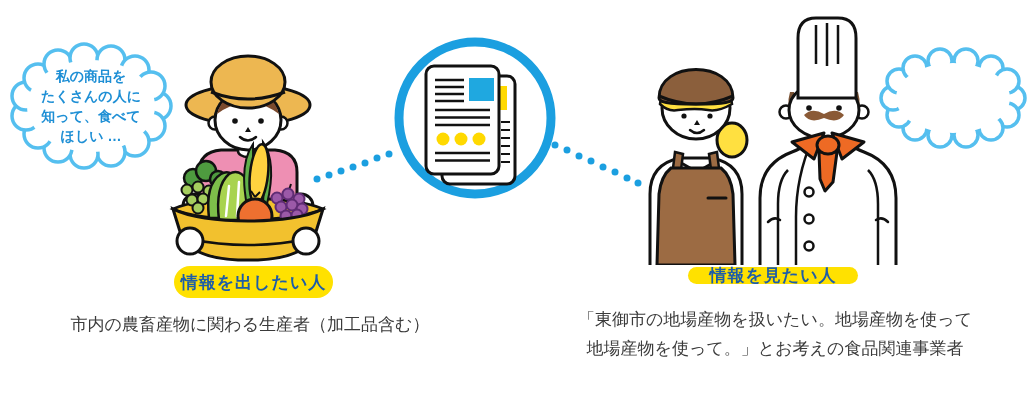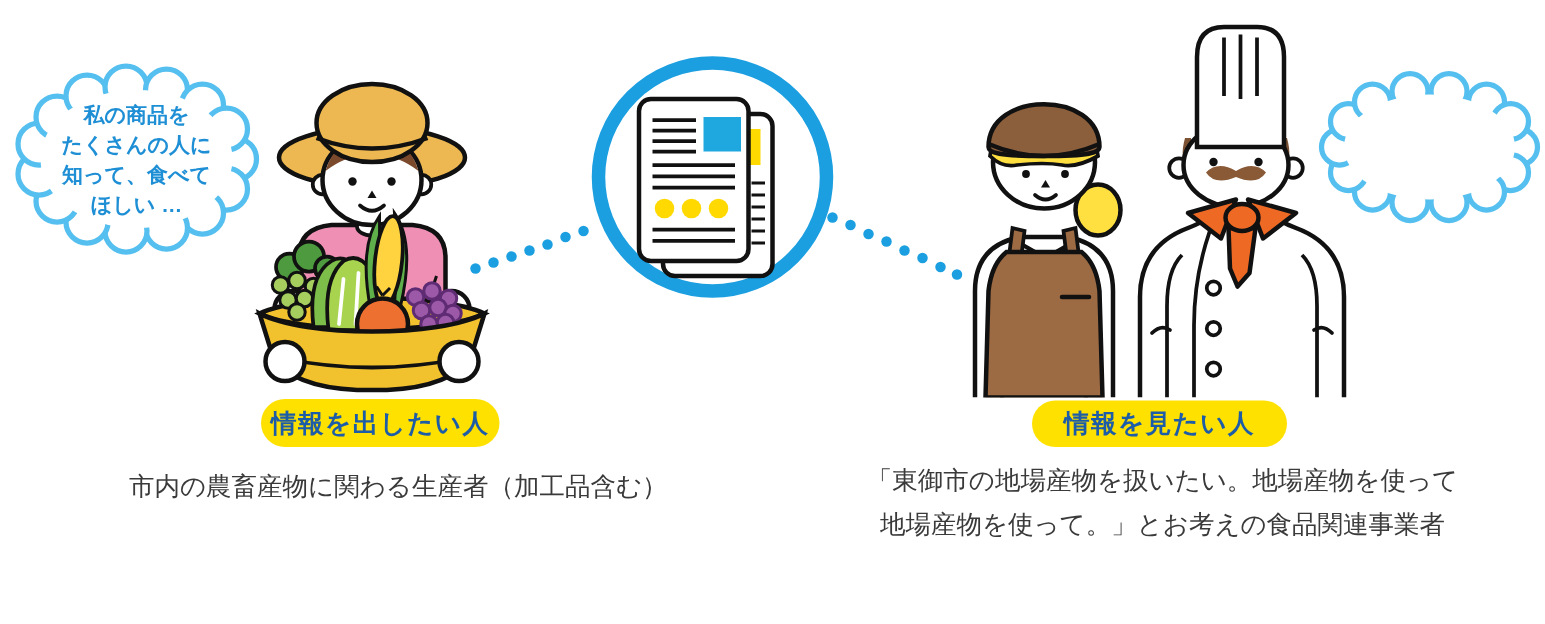--- a/index.html
+++ b/index.html
@@ -14,22 +14,22 @@
     color:#1E8FD5;font-weight:bold;font-size:14px;line-height:20px;
   }
   .label-pill{
     position:absolute;background:#FFE100;border-radius:17px;
     display:flex;align-items:center;justify-content:center;
     color:#1D5DA8;font-weight:bold;font-size:17px;letter-spacing:1px;
   }
   .desc{
     position:absolute;color:#3A3A3A;font-size:17px;text-align:center;
   }
-  .desc.left{line-height:24px;text-align:right;}
-  .desc.right{line-height:29px;}
+  .desc.left{line-height:24px;}
+  .desc.right{line-height:29px;font-family:Liberation Mono, monospace;}
   svg{display:block;}
 </style>
 </head>
 <body>
 
 <div id="stage">
 
   <div class="cloud" style="left:8px;top:42px;width:166px;height:136px;">
     <svg width="166" height="136" viewBox="0 0 166 136">
       <g fill="#ffffff" stroke="#55BFEF" stroke-width="3.5">
@@ -251,21 +251,21 @@
           <circle cx="129" cy="37" r="12"></circle>
       </g>
       <ellipse cx="75" cy="54" rx="57" ry="35" fill="#ffffff"></ellipse>
     </svg>
     <div class="cloud-text" style="padding-top:23px;">
     </div>
   </div>
 
   <div class="label-pill" style="left:160px;top:266px;width:159px;height:32px;margin-left:14px;">情報を出したい人</div>
 
-  <div class="label-pill" style="left:688px;top:267px;width:170px;height:31px;">情報を見たい人</div>
+  <div class="label-pill" style="left:688px;top:267px;width:170px;height:17px;">情報を見たい人</div>
 
   <div class="desc left" style="left:55px;top:313px;width:390px;">市内の農畜産物に関わる生産者（加工品含む）</div>
 
   <div class="desc right" style="left:563px;top:306px;width:424px;">
     <div>「東御市の地場産物を扱いたい。地場産物を使って</div>
     <div>地場産物を使って。」とお考えの食品関連事業者</div>
   </div>
 
 </div>
 

